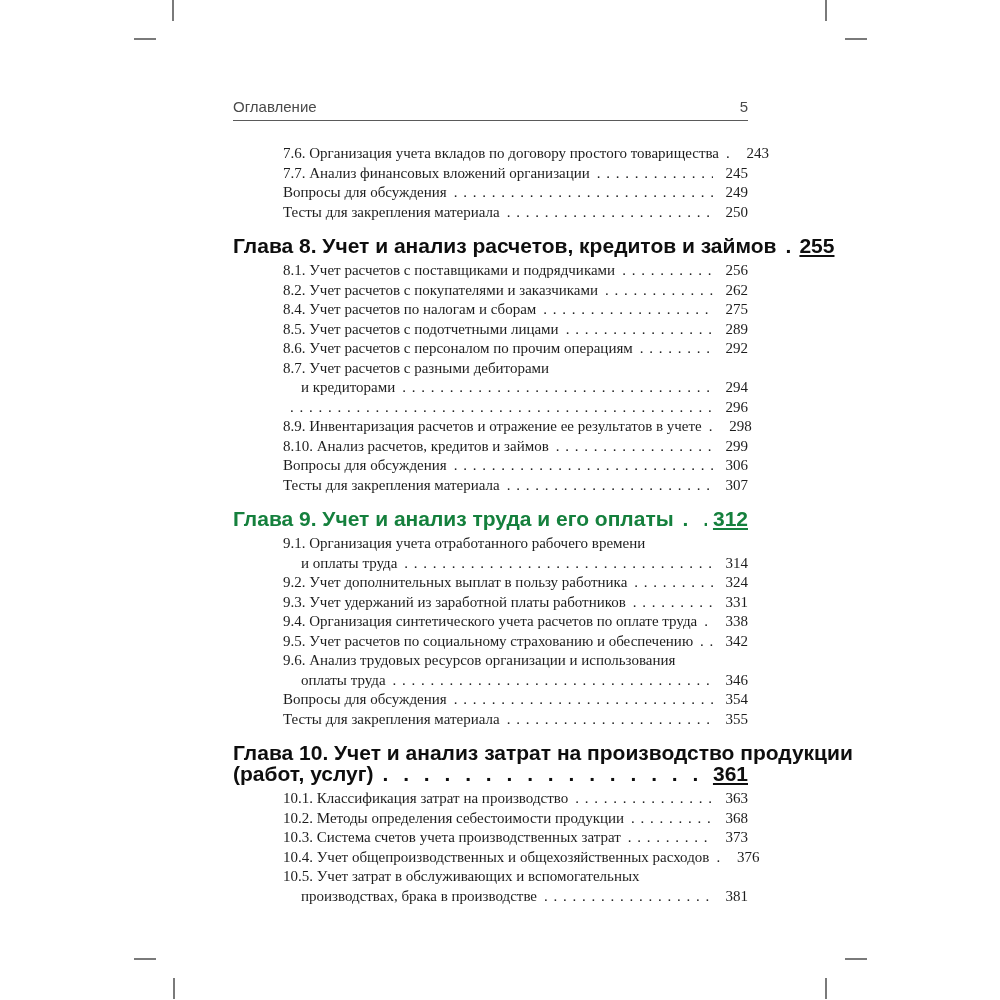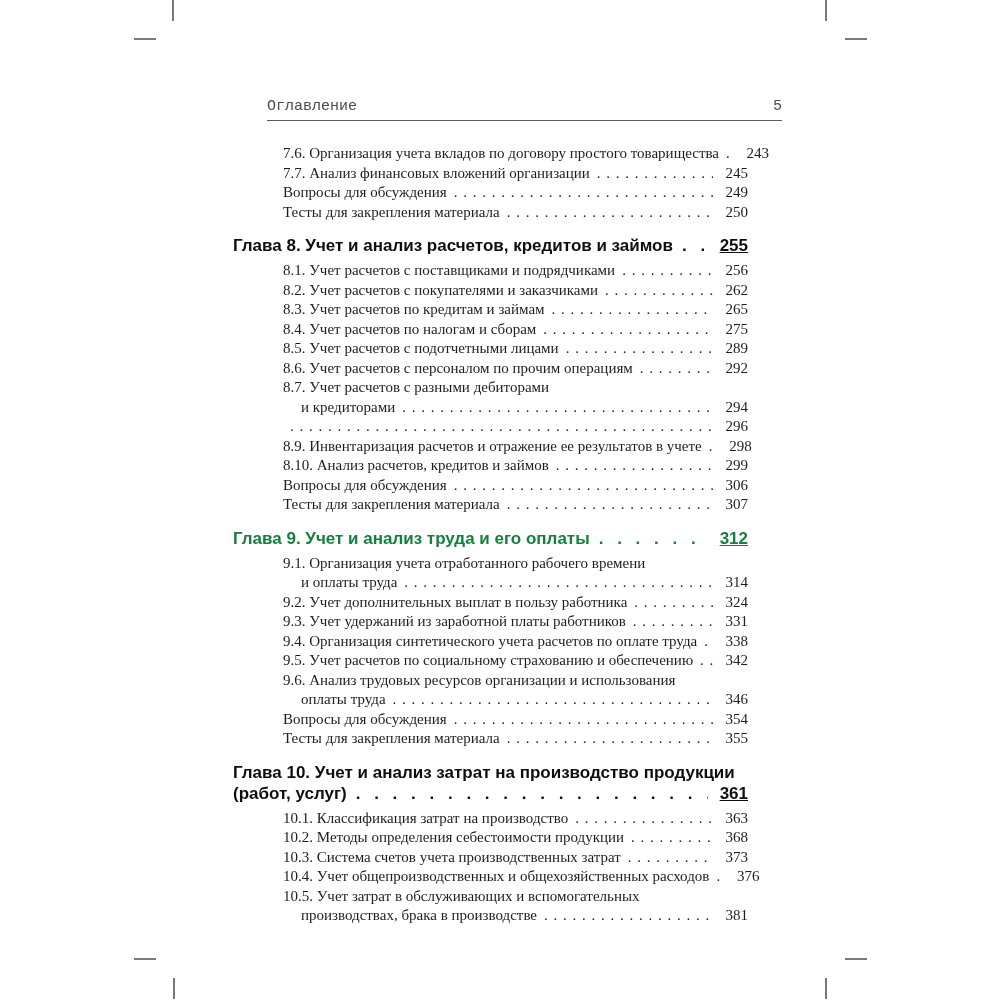--- a/index.html
+++ b/index.html
@@ -28,24 +28,23 @@
   .page-header {
     position: absolute;
     left: 233px;
     top: 98px;
     width: 515px;
     display: flex;
     justify-content: space-between;
     align-items: baseline;
     border-bottom: 1.5px solid #5a5a5a;
     padding-bottom: 5px;
-    font-family: Liberation Mono, monospace;
+    font-family: Liberation Sans, sans-serif;
     font-size: 15px;
     color: #4a4a4a;
-    margin-left: 34px;
   }
 
   
   .toc {
     position: absolute;
     left: 233px;
     top: 136px;
     width: 515px;
     font-size: 15px;
     color: #1d1d1d;
@@ -77,21 +76,21 @@
   .pagenum {
     flex: 0 0 auto;
     min-width: 30px;
     text-align: right;
   }
 
   
   .heading-row {
     font-family: "Liberation Sans", sans-serif;
     font-weight: bold;
-    font-size: 17px;
+    font-size: 21px;
     color: #0e0e0e;
     line-height: 21px;
   }
   .heading-row .leader { margin: 0 6px 0 9px; }
   .heading-row .leader::after {
     content: ". . . . . . . . . . . . . . . . . . . . . . . . . . . . . . . . . . . . . . . . . . . . . . . .";
     letter-spacing: 4.5px;
   }
   .heading-row .pagenum { min-width: 34px; text-decoration: underline; }
   .toc-section .heading-block { margin-bottom: 5px; }
@@ -153,25 +152,20 @@
             <span class="label">8.1. Учет расчетов с поставщиками и подрядчиками</span>
             <span class="leader"></span>
             <span class="pagenum">256</span>
           </div>
           <div class="toc-row item">
             <span class="label">8.2. Учет расчетов с покупателями и заказчиками</span>
             <span class="leader"></span>
             <span class="pagenum">262</span>
           </div>
           <div class="toc-row item">
-            <span class="label">8.3. Учет расчетов по кредитам и займам</span>
-            <span class="leader"></span>
-            <span class="pagenum">265</span>
-          </div>
-          <div class="toc-row item">
             <span class="label">8.4. Учет расчетов по налогам и сборам</span>
             <span class="leader"></span>
             <span class="pagenum">275</span>
           </div>
           <div class="toc-row item">
             <span class="label">8.5. Учет расчетов с подотчетными лицами</span>
             <span class="leader"></span>
             <span class="pagenum">289</span>
           </div>
           <div class="toc-row item">

